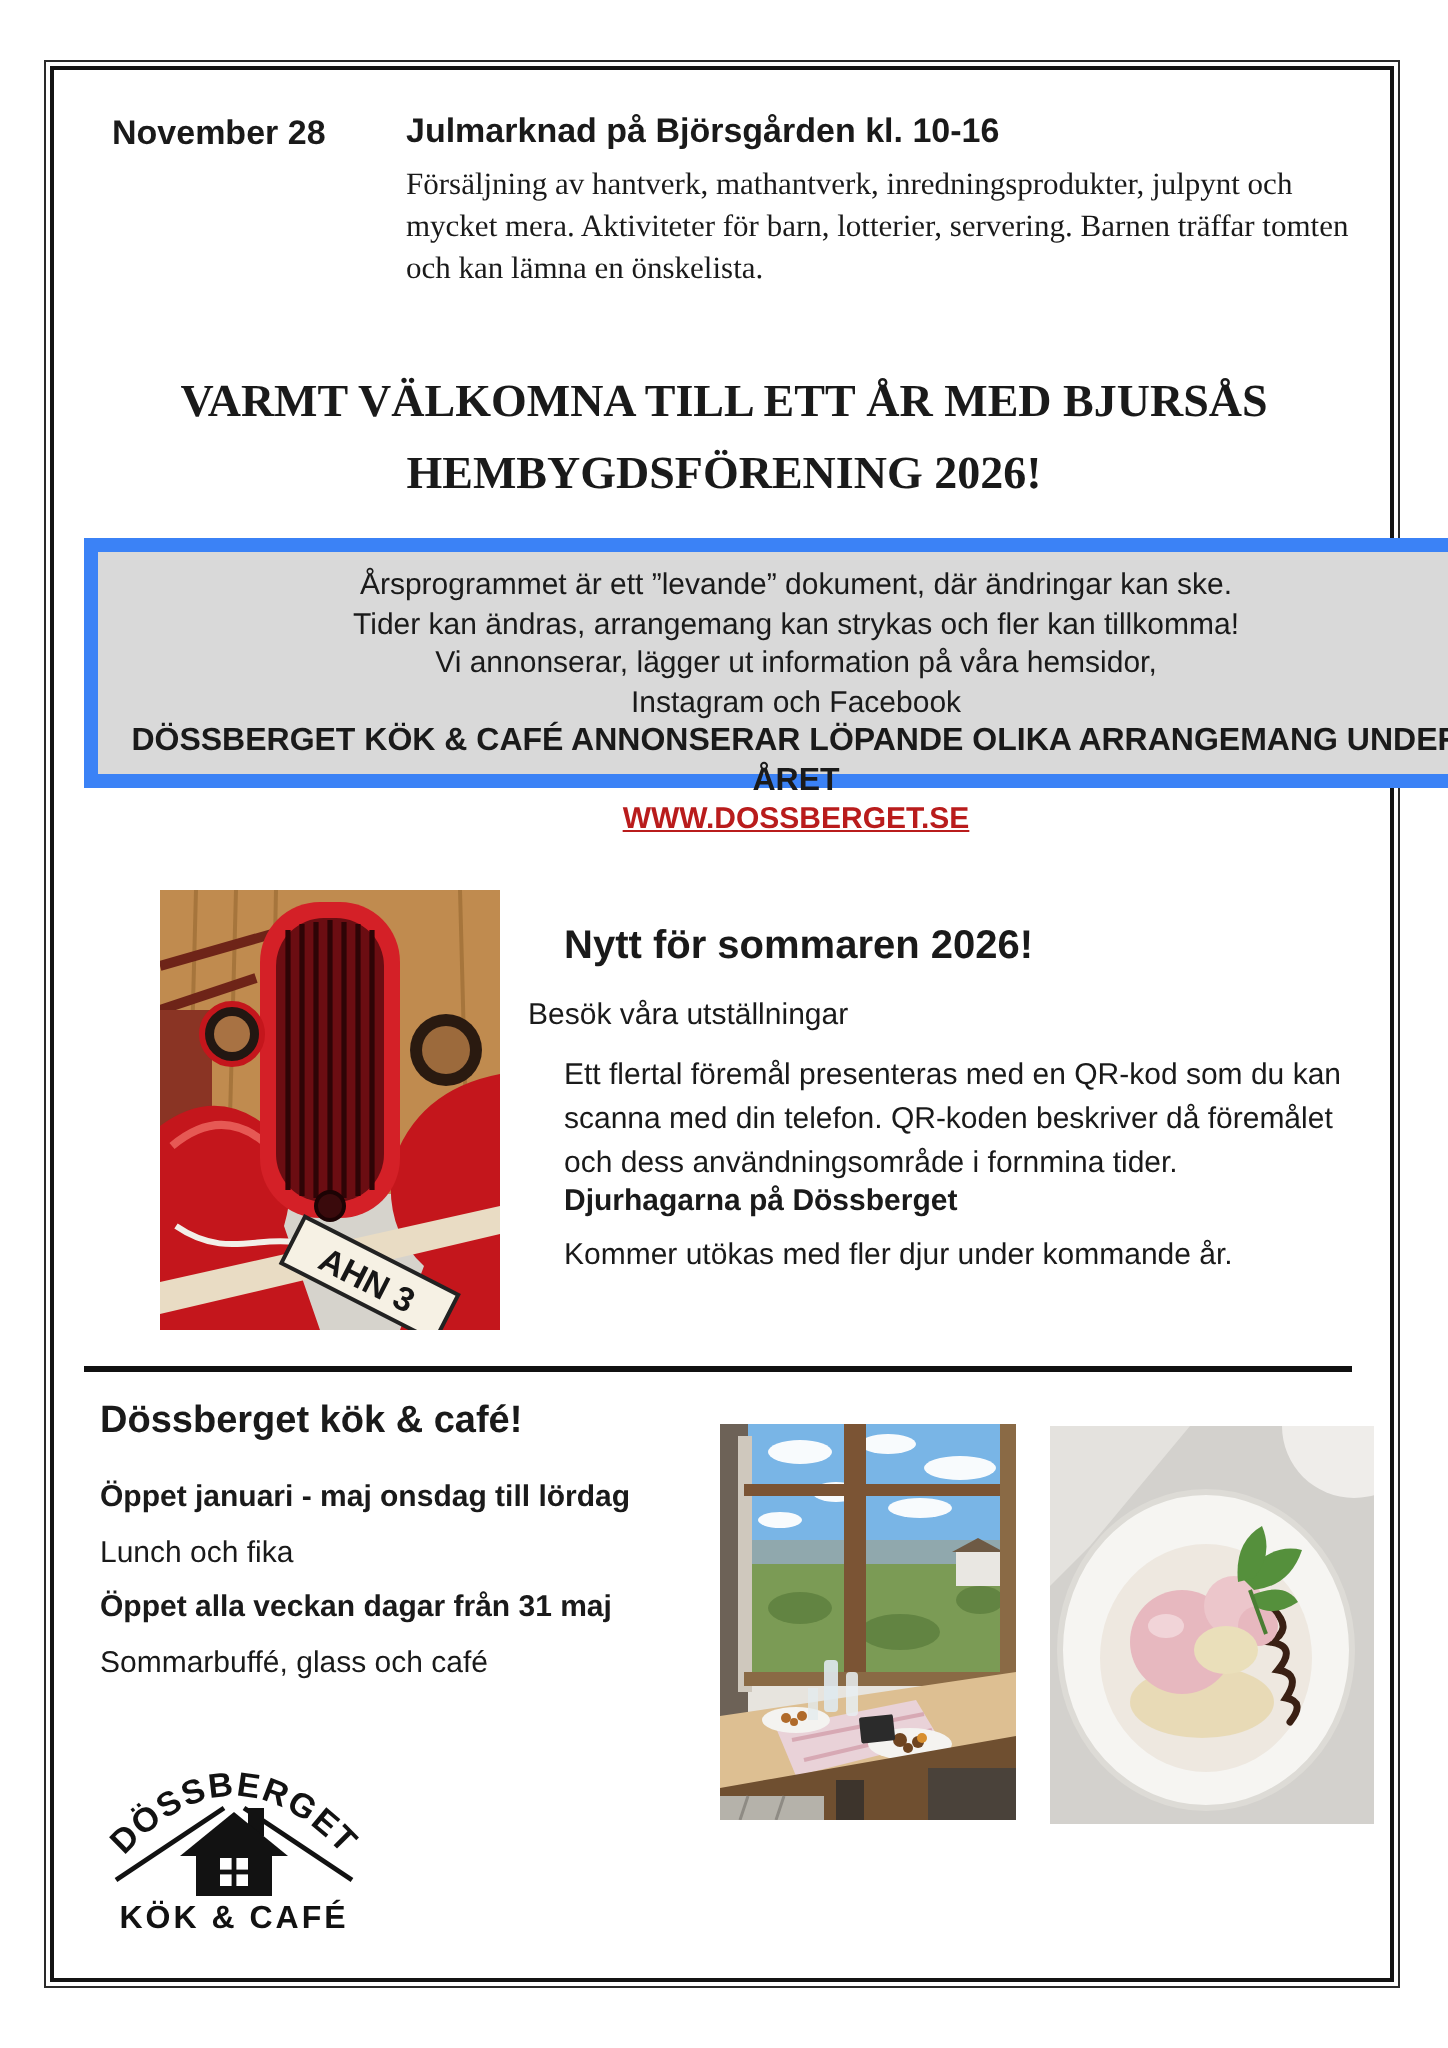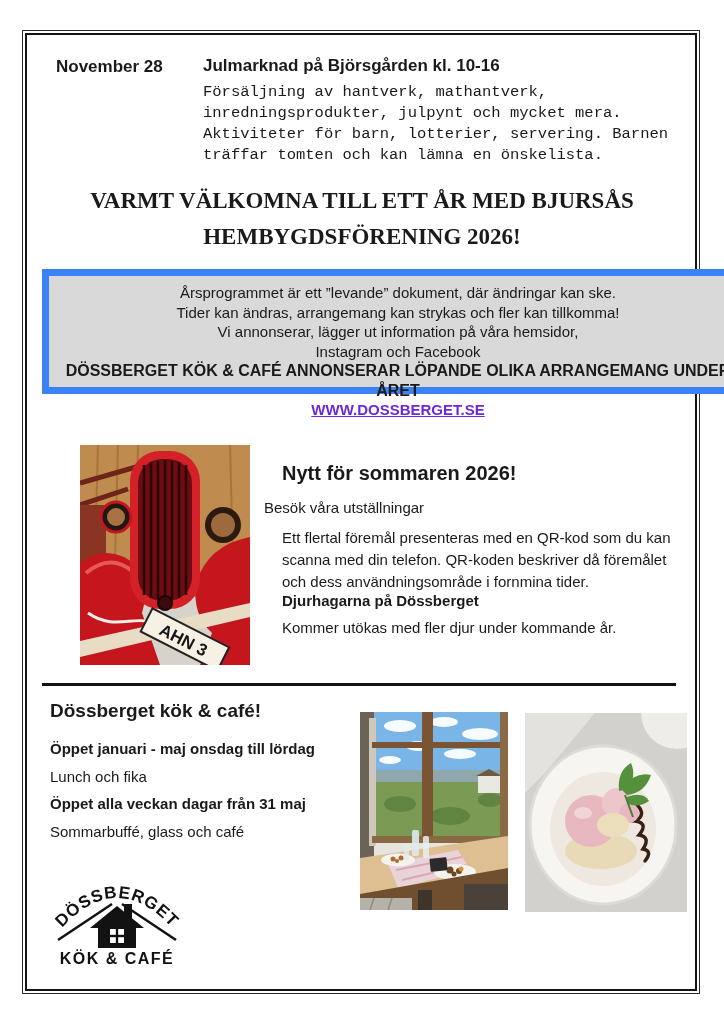--- a/index.html
+++ b/index.html
@@ -7,21 +7,21 @@
         font-family:"Liberation Sans",sans-serif;color:#1a1a1a;}
   .abs{position:absolute;}
 
   
   .frame{left:22px;top:30px;width:672px;height:958px;border:1px solid #2a2a2a;padding:2px;}
   .frame-inner{width:100%;height:100%;border:2px solid #141414;box-sizing:border-box;}
 
   
   .event-date{left:56px;top:57px;font-size:17px;font-weight:bold;}
   .event-title{left:203px;top:56px;font-size:17px;font-weight:bold;}
-  .event-desc{left:203px;top:82px;width:472px;font-family:Liberation Mono, monospace;
+  .event-desc{left:203px;top:82px;width:472px;font-family:Liberation Serif, serif;
               font-size:15.5px;line-height:21px;}
 
   
   .main-heading{left:60px;top:183px;width:604px;text-align:center;
                 font-family:"Liberation Serif",serif;font-weight:bold;font-size:23px;line-height:36px;}
 
   
   .notice{left:42px;top:269px;width:712px;height:125px;background:#d9d9d9;
           border:7px solid #3b82f6;box-sizing:border-box;text-align:center;
           padding-top:7px;font-size:15px;line-height:19.5px;}
@@ -65,21 +65,21 @@
     <span>VARMT VÄLKOMNA TILL ETT ÅR MED BJURSÅS</span><br>
     <span>HEMBYGDSFÖRENING 2026!</span>
   </div>
 
   <div class="abs notice">
     <div>Årsprogrammet är ett ”levande” dokument, där ändringar kan ske.</div>
     <div>Tider kan ändras, arrangemang kan strykas och fler kan tillkomma!</div>
     <div>Vi annonserar, lägger ut information på våra hemsidor,</div>
     <div>Instagram och Facebook</div>
     <div class="bold">DÖSSBERGET KÖK &amp; CAFÉ ANNONSERAR LÖPANDE OLIKA ARRANGEMANG UNDER ÅRET</div>
-    <div><a href="#" style="color:#6d28d9">WWW.DOSSBERGET.SE</a></div>
+    <div><a href="#" style="color:#b91c1c">WWW.DOSSBERGET.SE</a></div>
   </div>
 
   <svg class="abs photo" style="left:80px;top:445px;" width="170" height="220" viewBox="0 0 170 220">
     <rect width="170" height="220" fill="#d6d3cc"></rect>
 
     <rect width="170" height="152" fill="#c08b4f"></rect>
     <g stroke="#9c6d34" stroke-width="2" opacity="0.7">
       <line x1="18" y1="0" x2="14" y2="152"></line>
         <line x1="38" y1="0" x2="34" y2="152"></line>
       <line x1="58" y1="0" x2="55" y2="152"></line>

